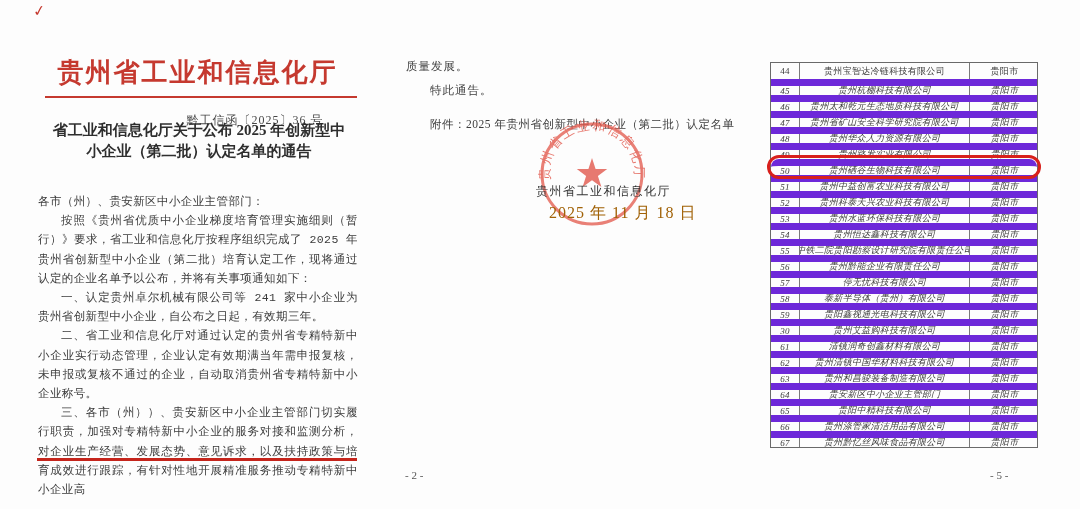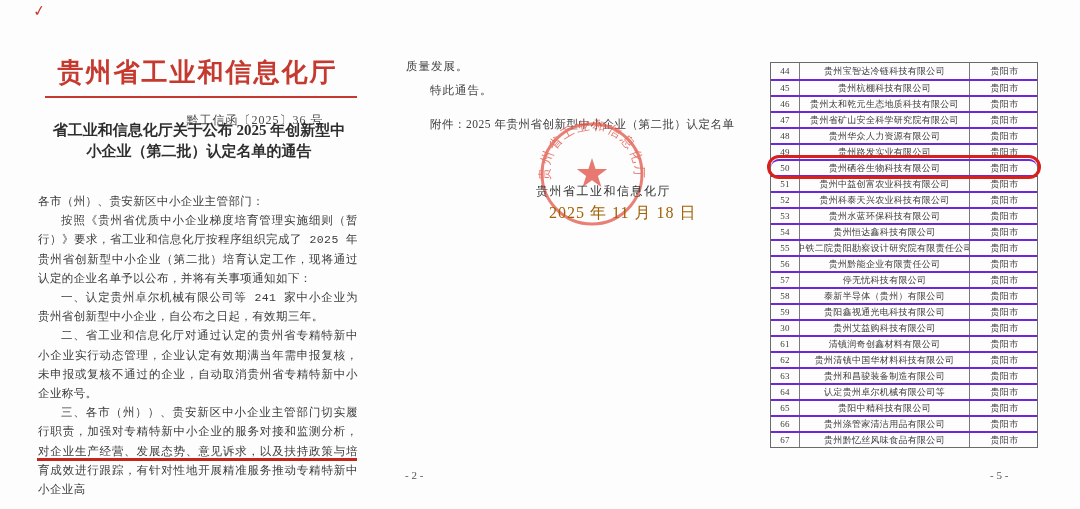--- a/index.html
+++ b/index.html
@@ -27,21 +27,21 @@
   .m-attachment { position:absolute; left:430px; top:117px; font-size:11.5px; letter-spacing:0.5px; }
   .seal-svg { position:absolute; left:527px; top:116px; opacity:0.85; }
   .m-signer { position:absolute; left:536px; top:183px; font-size:12px; letter-spacing:1.5px; color:#333; z-index:3; }
   .m-date { position:absolute; left:549px; top:203px; font-size:16px; letter-spacing:1px; color:#a16207; z-index:3; }
   .m-pageno { position:absolute; left:405px; top:469px; font-size:11px; color:#555; }
 
   
   .doc-table { position:absolute; left:770px; top:62px; width:268px;
     border:1px solid #6a6a6a; font-size:9px; color:#3c3c3c; }
   .trow { display:grid; grid-template-columns:28px 170px 70px; height:16px; }
-  .trow + .trow { border-top:2px solid #6d28d9; }
+  .trow + .trow { border-top:7px solid #6d28d9;font-style:italic; }
   .tcell { display:flex; align-items:center; justify-content:center; overflow:hidden;
     white-space:nowrap; letter-spacing:0.3px; }
   .tcell + .tcell { border-left:1px solid #7a7a7a; }
   .trow.hl { outline:3px solid #d8201c; outline-offset:1px; position:relative; z-index:2;border-radius:8px; }
   .r-pageno { position:absolute; left:990px; top:469px; font-size:11px; color:#555; }
 
   .seal-text { font-family:"Liberation Serif","DejaVu Serif",serif; }
 </style>
 </head>
 <body>
@@ -206,21 +206,21 @@
       </div>
 
       <div class="trow">
         <div class="tcell">63</div>
         <div class="tcell">贵州和昌骏装备制造有限公司</div>
         <div class="tcell">贵阳市</div>
       </div>
 
       <div class="trow">
         <div class="tcell">64</div>
-        <div class="tcell">认定贵州卓尔机械有限公司等</div>
+        <div class="tcell">贵安新区中小企业主管部门</div>
         <div class="tcell">贵阳市</div>
       </div>
 
       <div class="trow">
         <div class="tcell">65</div>
         <div class="tcell">贵阳中精科技有限公司</div>
         <div class="tcell">贵阳市</div>
       </div>
 
       <div class="trow">

